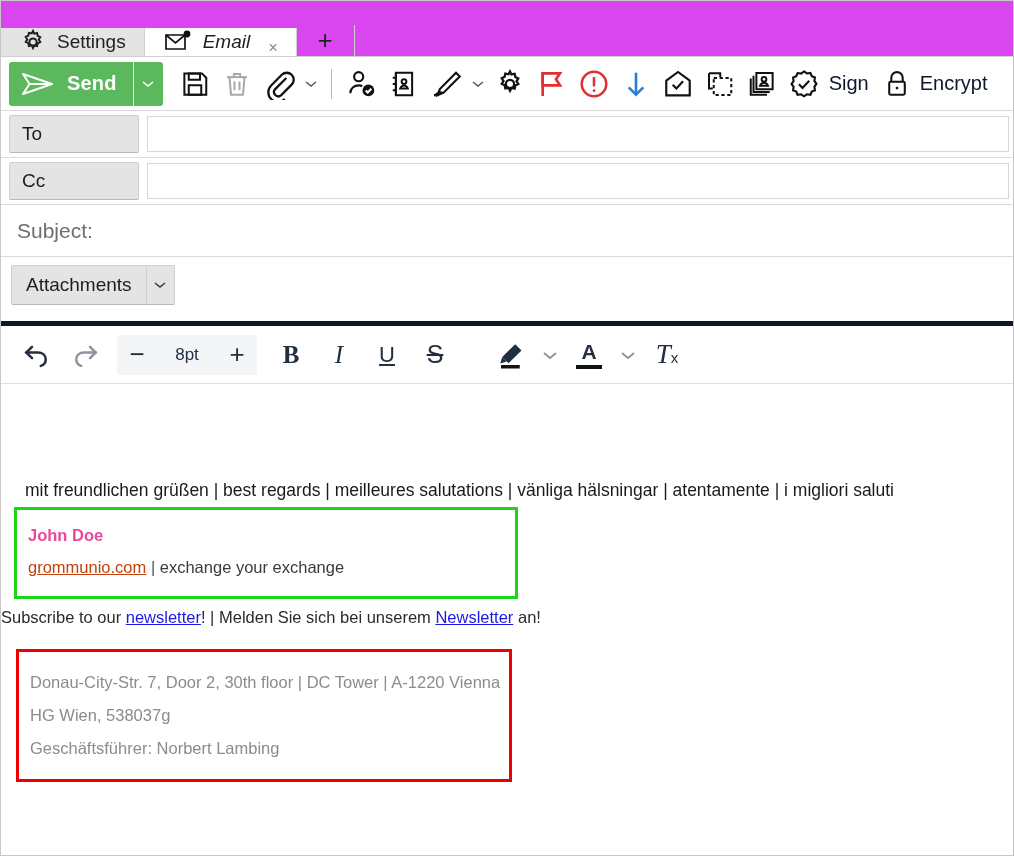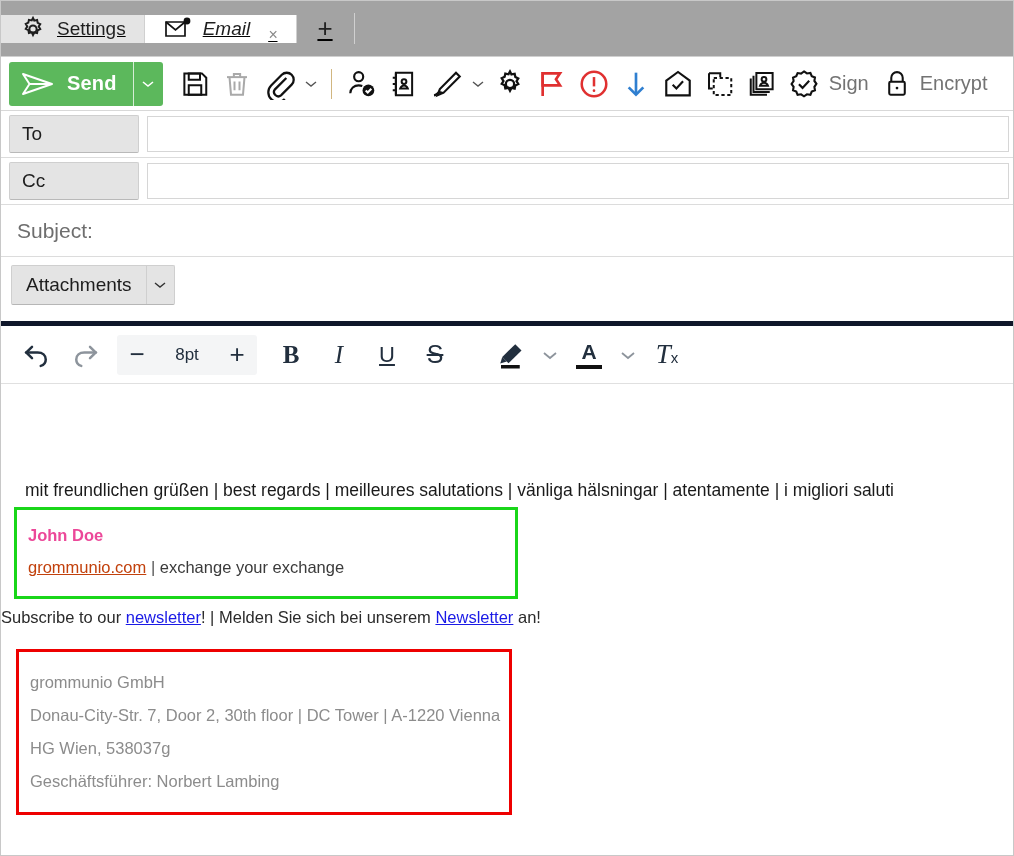--- a/index.html
+++ b/index.html
@@ -14,26 +14,25 @@
     position: relative;
     width: 1014px; height: 856px;
     border: 1px solid #c8c8c8;
     background: #ffffff;
     display: flex; flex-direction: column;
   }
 
   
   .tabstrip {
     height: 56px;
-    background: #a3a3a3;
+    background: #d946ef;
     display: flex;
-    align-items: center;
+    align-items: flex-end;
     border-bottom: 1px solid #d0d0d0;
     flex: 0 0 auto;
-    text-decoration: underline;
   }
   .tab {
     display: flex; align-items: center; gap: 10px;
     padding: 0 18px;
     border-right: 1px solid #d0d0d0;
     font-size: 19px;
     color: #1e1e1e;
     position: relative;
   }
   .tab.inactive { background: #e4e4e4; }
@@ -88,21 +87,21 @@
     width: 20px; height: 44px;
     display: flex; align-items: center; justify-content: center;
   }
   .tb-sep {
     width: 1px; height: 30px; background: #c9a96a; margin: 0 8px;
     opacity: .85;
   }
   .tb-text-btn {
     display: flex; align-items: center; gap: 9px;
     padding: 0 8px 0 4px; height: 44px;
-    font-size: 20px; color: #737373;
+    font-size: 20px; color: #0f172a;
   }
 
   
   .recip-row {
     display: flex; align-items: center;
     padding: 4px 4px 4px 8px;
     gap: 8px;
   }
   .recip-btn {
     width: 130px; height: 38px;
@@ -550,20 +549,19 @@
       <div class="sig-line">
         <a class="lnk-purple" href="#">grommunio.com</a><span class="sep-pipe"> | </span><span>exchange your exchange</span>
       </div>
     </div>
 
     <div class="subscribe">
       <span>Subscribe to our </span><a class="lnk-blue" href="#">newsletter</a><span>! | Melden Sie sich bei unserem </span><a class="lnk-blue" href="#">Newsletter</a><span> an!</span>
     </div>
 
     <div class="box-red">
-      <div class="addr-line">grommunio GmbH</div>
       <div class="addr-line">Donau-City-Str. 7, Door 2, 30th floor | DC Tower | A-1220 Vienna</div>
       <div class="addr-line">HG Wien, 538037g</div>
       <div class="addr-line">Geschäftsführer: Norbert Lambing</div>
     </div>
   </div>
 
 </div>
 
 </body></html>

